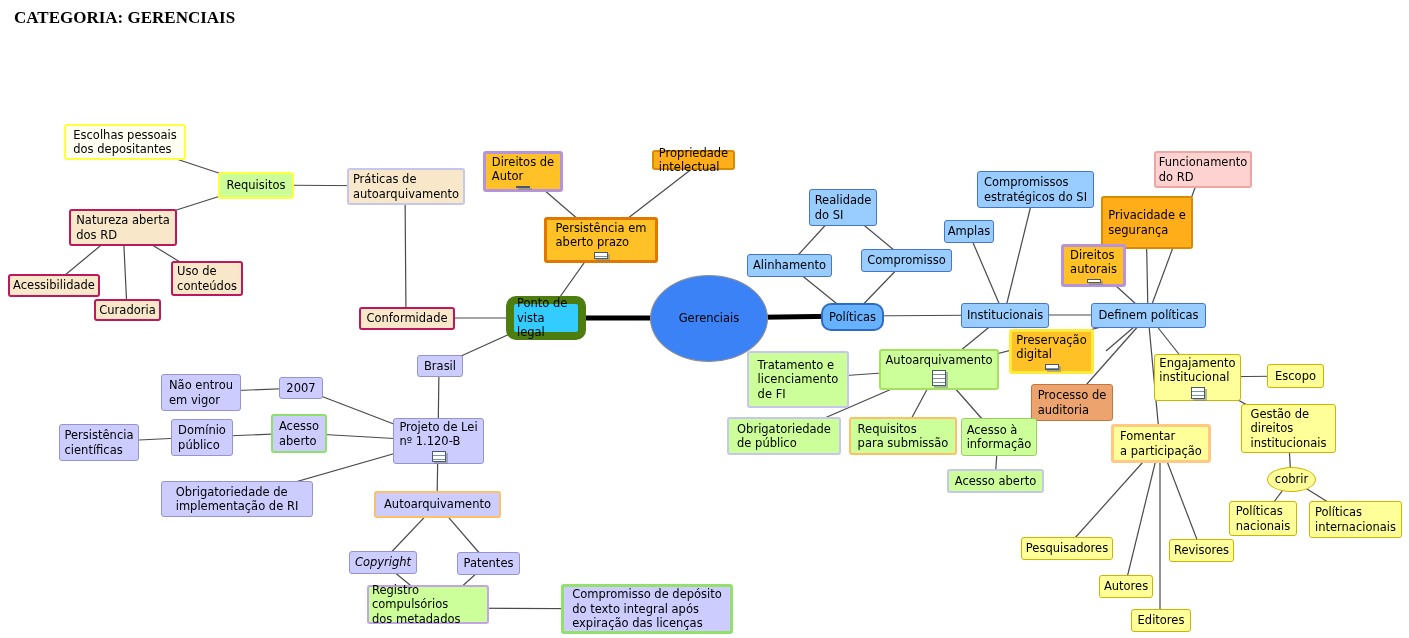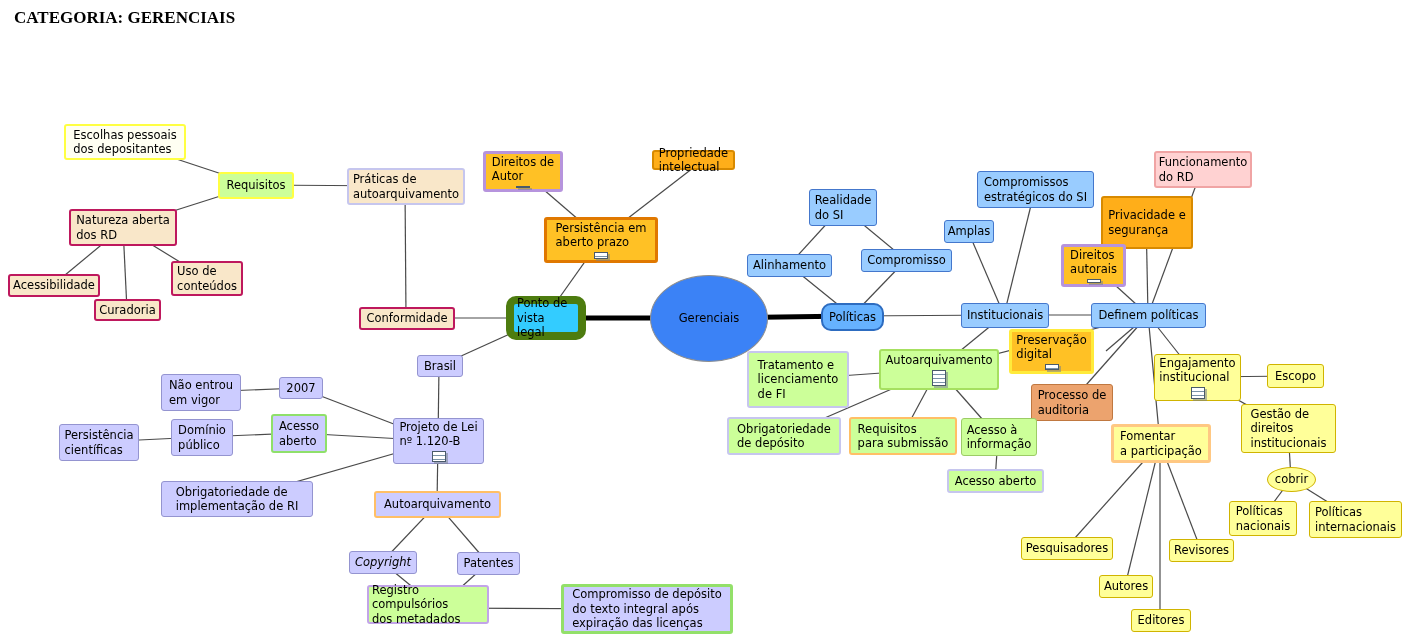--- a/index.html
+++ b/index.html
@@ -313,21 +313,21 @@
       <span class="lbl">Autoarquivamento</span>
       <span class="res-icon"></span>
     </div>
   <div class="node green b-lav" style="left:747px;top:351px;width:102px;height:57px">
       <span class="lbl">Tratamento e
 licenciamento
 de FI</span>
     </div>
   <div class="node green b-lav" style="left:727px;top:417px;width:114px;height:38px">
       <span class="lbl">Obrigatoriedade
-de depósito</span>
+de público</span>
     </div>
   <div class="node green b-orange" style="left:849px;top:417px;width:108px;height:38px">
       <span class="lbl">Requisitos
 para submissão</span>
     </div>
   <div class="node green" style="left:961px;top:418px;width:76px;height:38px">
       <span class="lbl">Acesso à
 informação</span>
     </div>
   <div class="node green b-lav" style="left:947px;top:469px;width:97px;height:24px">

